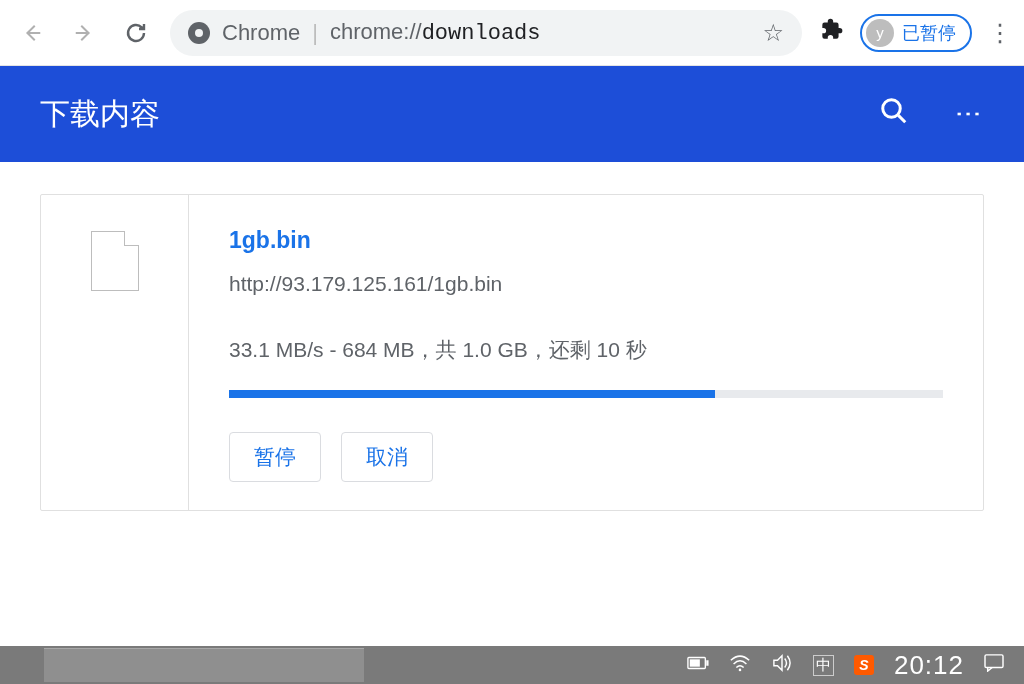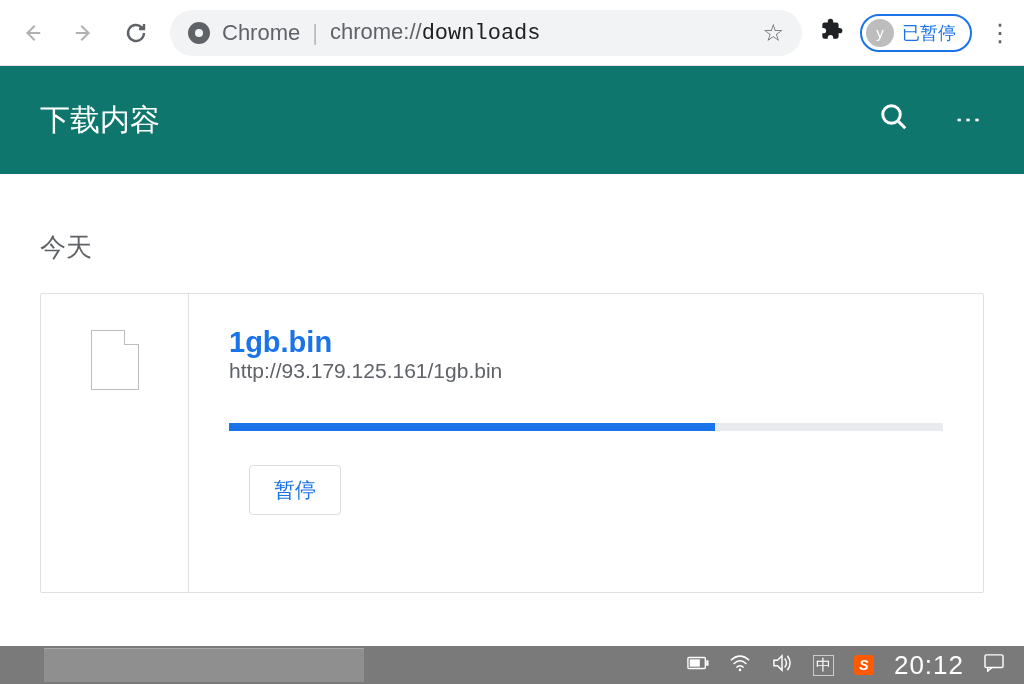--- a/index.html
+++ b/index.html
@@ -68,22 +68,22 @@
     .avatar {
       width: 28px; height: 28px; border-radius: 50%;
       background: #bdbdbd; color: #fff;
       display: flex; align-items: center; justify-content: center;
       font-size: 15px;
     }
     .kebab { font-size: 24px; color: #5f6368; letter-spacing: -2px; }
 
     
     .dl-header {
-      height: 108px;
-      background: #0f766e;
+      height: 96px;
+      background: #1d4ed8;
       display: flex;
       align-items: center;
       padding: 0 40px;
       color: #fff;
     }
     .dl-title { font-size: 30px; font-weight: 400; }
     .dl-header-right {
       margin-left: auto;
       display: flex;
       gap: 44px;
@@ -134,38 +134,38 @@
       border-bottom: 1px solid #bdbdbd;
     }
     .dl-card-right {
       flex: 1;
       padding: 32px 40px 28px 40px;
       color: #5f6368;
       font-size: 21px;
     }
     .file-name {
       color: #1a73e8;
-      font-size: 29px;
+      font-size: 23px;
       font-weight: 600;
-      margin-bottom: 0;
+      margin-bottom: 18px;
     }
     .file-url { margin-bottom: 40px; }
     .file-status { margin-bottom: 26px; }
     .progress {
       height: 8px;
       width: 100%;
       background: #e8eaed;
       margin-bottom: 34px;
       position: relative;
     }
     .progress-bar {
       height: 100%;
       background: #1a73e8;
     }
-    .dl-actions { display: flex; gap: 20px; margin-left: 20px; }
+    .dl-actions { display: flex; gap: 20px; }
     .dl-btn {
       border: 1px solid #dadce0;
       background: #fff;
       color: #1a73e8;
       font-size: 21px;
       padding: 10px 24px;
       border-radius: 4px;
       cursor: pointer;
     }
 
@@ -248,34 +248,35 @@
       <svg width="30" height="30" viewBox="0 0 24 24">
           <circle cx="10" cy="10" r="7" fill="none" stroke="#fff" stroke-width="2.4"></circle>
           <line x1="15.5" y1="15.5" x2="21" y2="21" stroke="#fff" stroke-width="2.4"></line>
         </svg>
     </span>
     <span class="dl-icon dl-kebab">⋮</span>
   </div>
 </div>
 
 <div class="content">
-  <div class="section-label">今天</div>
 
   <div class="dl-card">
     <div class="dl-card-left">
       <div class="file-icon"></div>
     </div>
     <div class="dl-card-right">
       <div class="file-name">1gb.bin</div>
       <div class="file-url">http://93.179.125.161/1gb.bin</div>
+      <div class="file-status">33.1 MB/s - 684 MB，共 1.0 GB，还剩 10 秒</div>
       <div class="progress">
         <div class="progress-bar" style="width:68%"></div>
       </div>
       <div class="dl-actions">
         <button class="dl-btn">暂停</button>
+        <button class="dl-btn">取消</button>
       </div>
     </div>
   </div>
 </div>
 
 <div class="taskbar">
   <div class="task-entry"></div>
   <div class="tray">
     <span>
       <svg width="22" height="14" viewBox="0 0 24 14">

